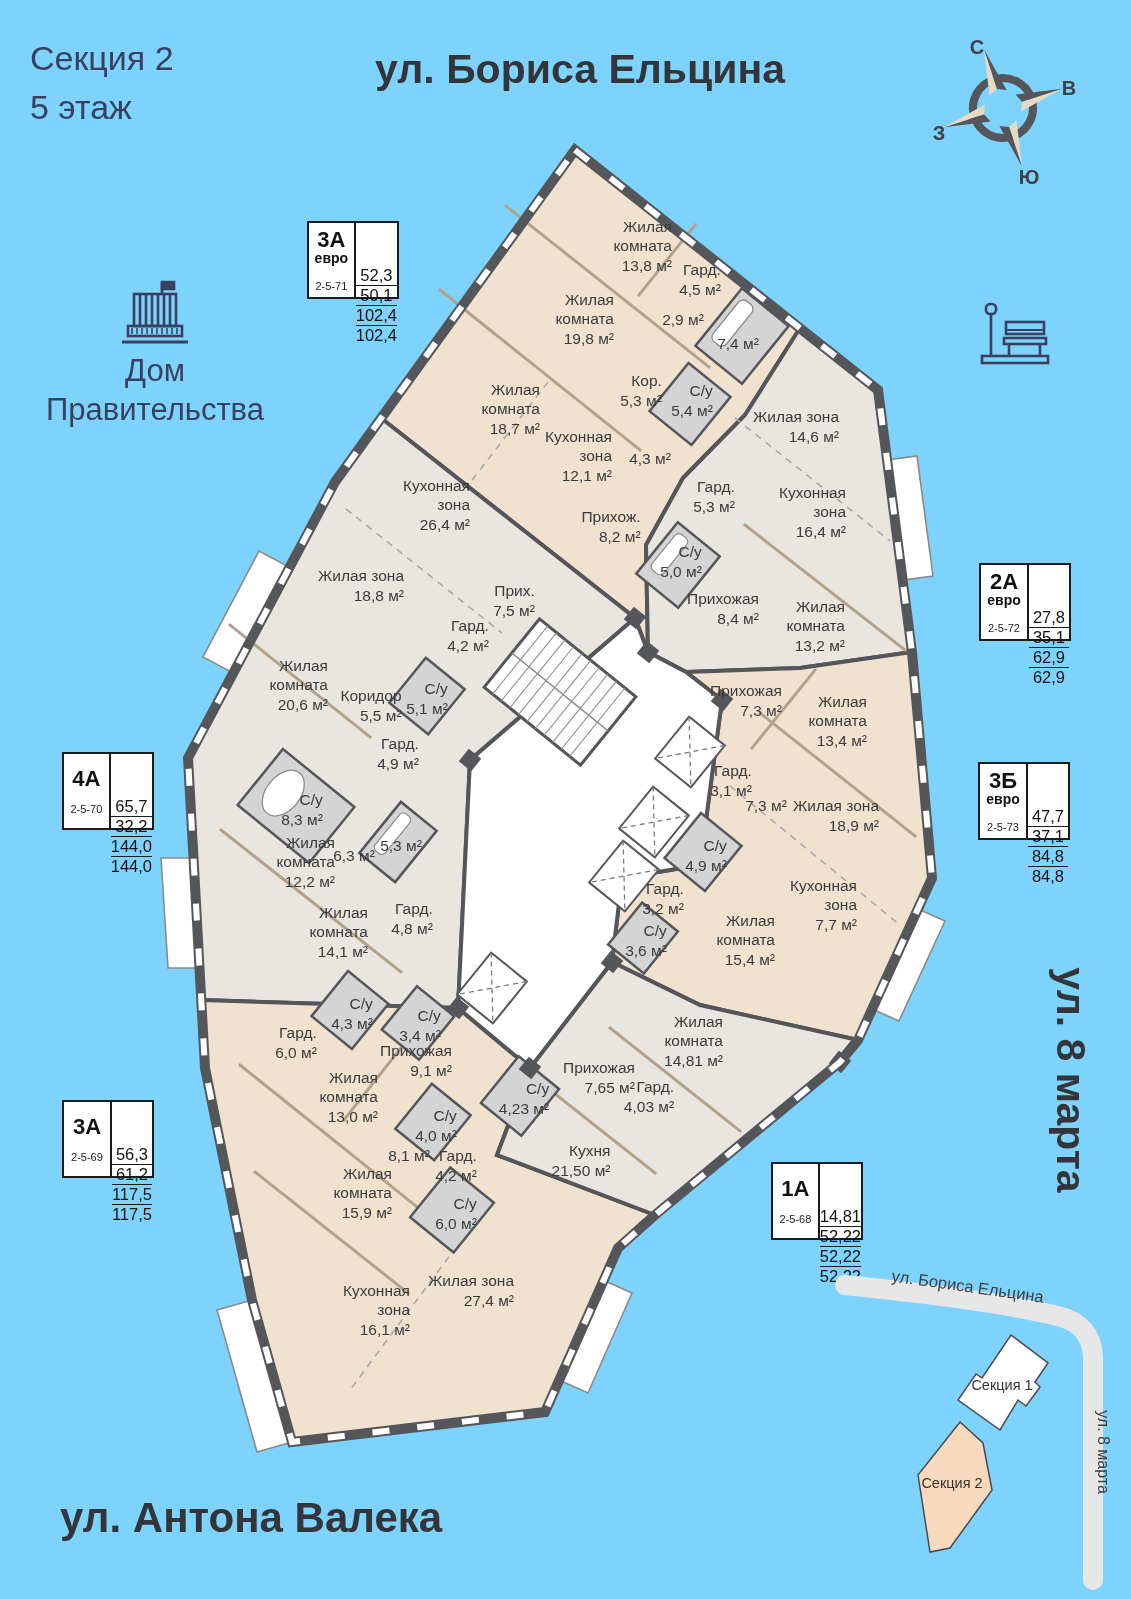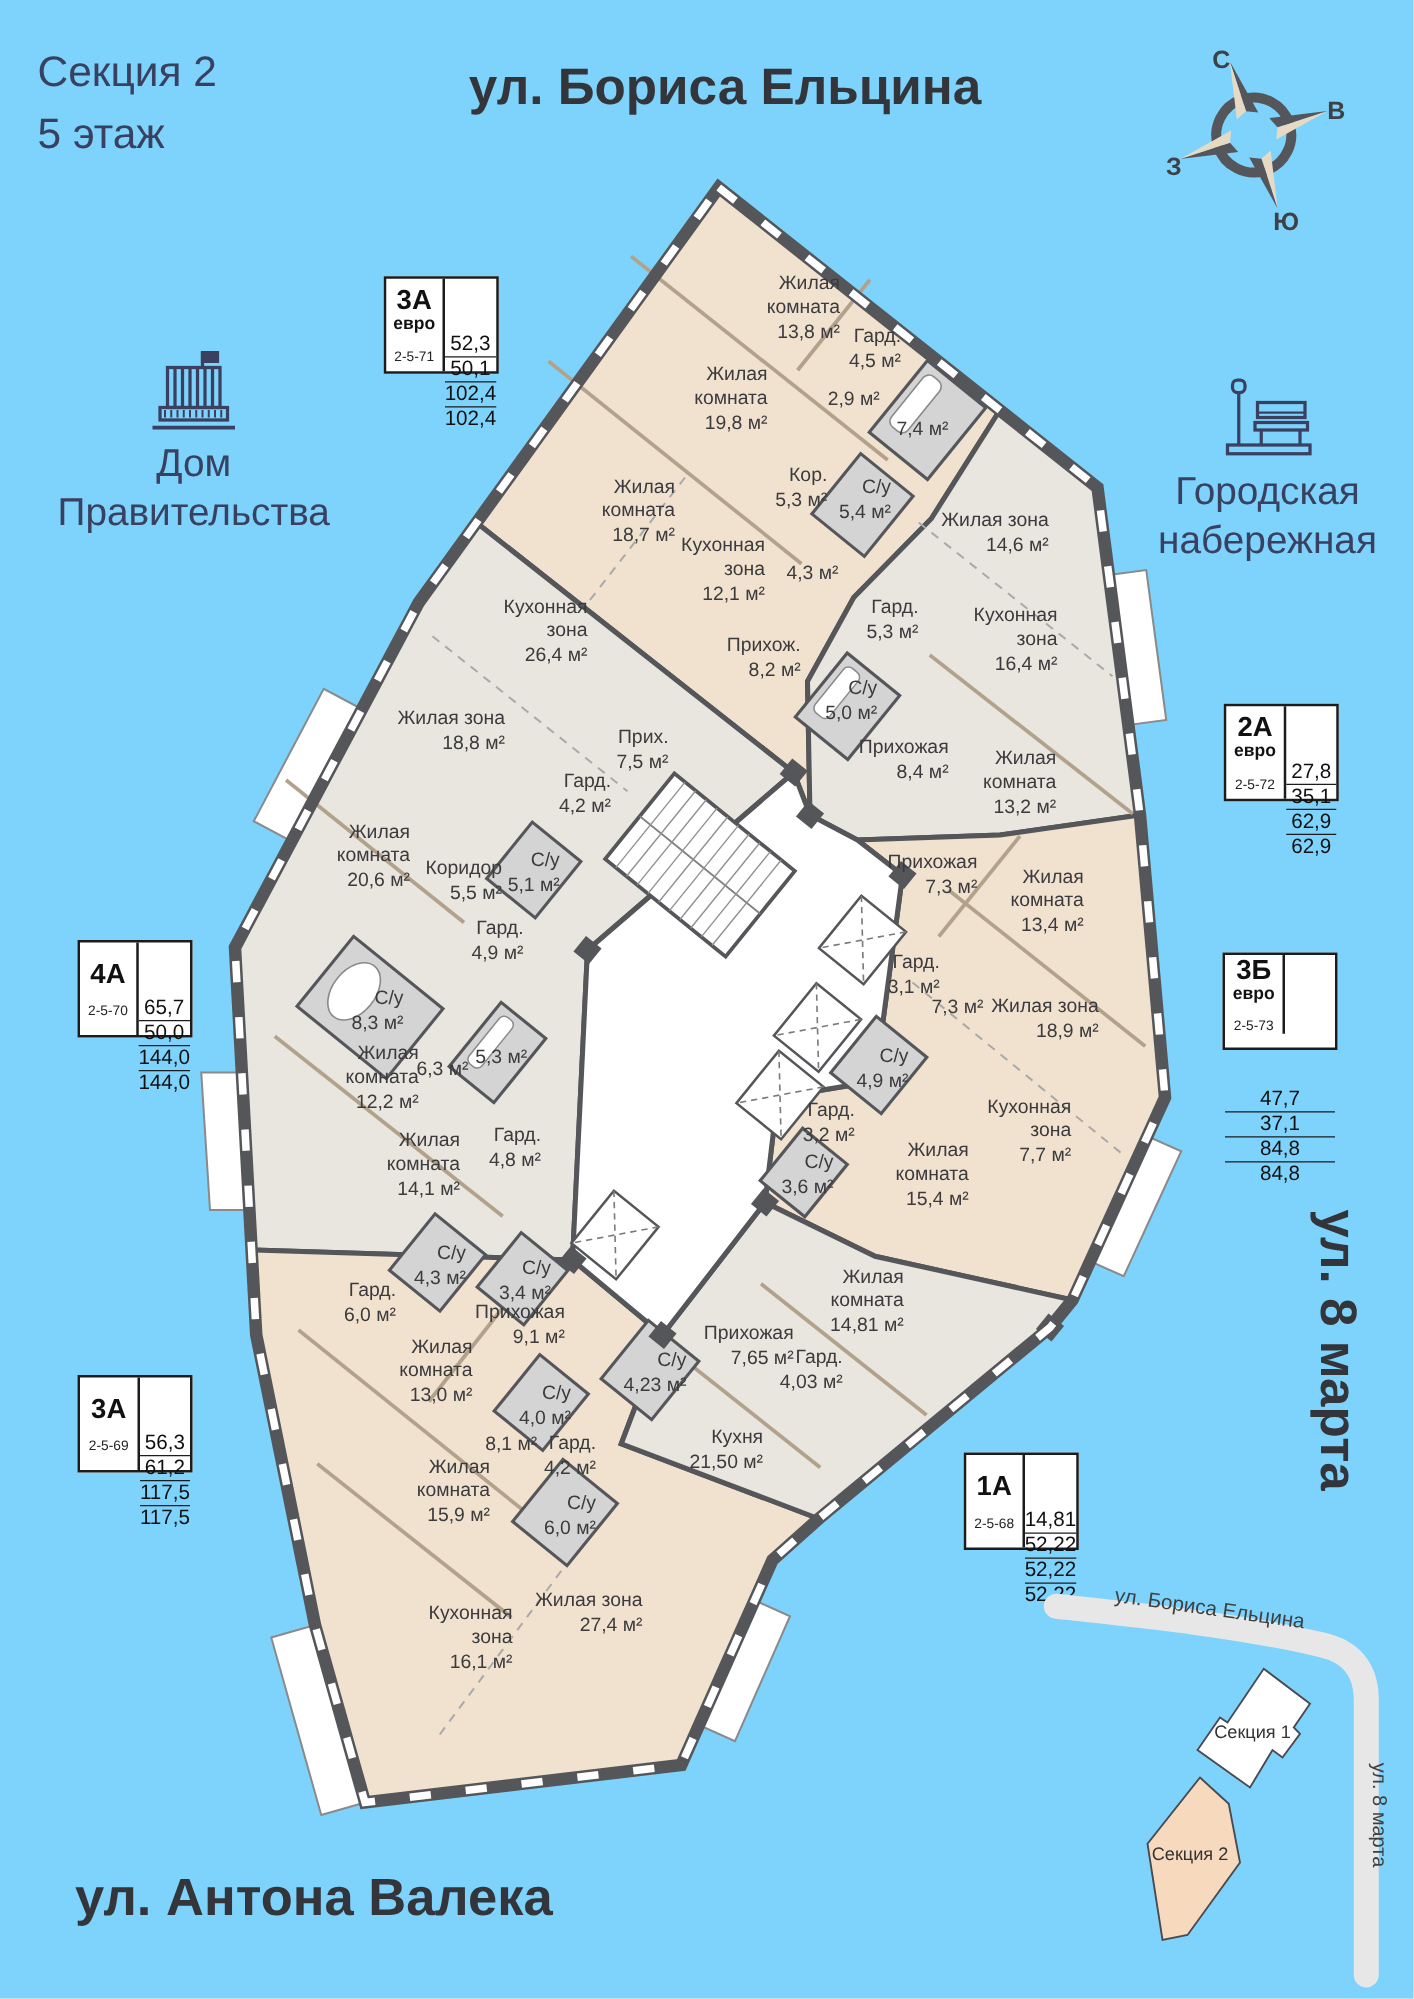--- a/index.html
+++ b/index.html
@@ -248,21 +248,20 @@
       <line x1="13" y1="14" x2="13" y2="56"></line>
       <rect x="8" y="4" width="10" height="10" rx="4"></rect>
       <rect x="28" y="22" width="38" height="12"></rect>
       <line x1="28" y1="30" x2="66" y2="30" stroke-width="1.8"></line>
       <rect x="26" y="38" width="42" height="6"></rect>
       <line x1="31" y1="44" x2="31" y2="56"></line>
         <line x1="62" y1="44" x2="62" y2="56"></line>
       <rect x="4" y="56" width="66" height="7"></rect>
     </g>
   </svg>
-  <div class="lm-text lm-emb">Городская набережная</div>
 
   <svg style="position:absolute;left:925px;top:28px;z-index:7;" width="160" height="165" viewBox="0 0 160 165">
     <g transform="translate(78,80) rotate(-18)">
       <circle r="30" fill="none" stroke="#54565c" stroke-width="8"></circle>
       <g>
         <path d="M0,-62 L9,-16 L0,-20 Z" fill="#54565c"></path>
           <path d="M0,-62 L-9,-16 L0,-20 Z" fill="#e6dac4"></path>
         <path d="M62,0 L16,9 L20,0 Z" fill="#e6dac4"></path>
           <path d="M62,0 L16,-9 L20,0 Z" fill="#54565c"></path>
         <path d="M0,62 L9,16 L0,20 Z" fill="#e6dac4"></path>
@@ -298,41 +297,41 @@
         <span class="euro">евро</span>
         <span class="code">2-5-72</span>
       </div>
     <div class="vals">
         <div>27,8</div>
         <div>35,1</div>
         <div>62,9</div>
         <div>62,9</div>
       </div>
   </div>
-  <div class="apt" style="left:978px;top:762px;flex-direction:column;">
+  <div class="apt" style="left:978px;top:762px;">
     <div class="l">
         <span class="type">3Б</span>
         <span class="euro">евро</span>
         <span class="code">2-5-73</span>
       </div>
     <div class="vals">
         <div>47,7</div>
         <div>37,1</div>
         <div>84,8</div>
         <div>84,8</div>
       </div>
   </div>
   <div class="apt" style="left:62px;top:752px;">
     <div class="l">
         <span class="type">4А</span>
         <span class="code">2-5-70</span>
       </div>
     <div class="vals">
         <div>65,7</div>
-        <div>50,0</div>
+        <div>32,2</div>
         <div>144,0</div>
         <div>144,0</div>
       </div>
   </div>
   <div class="apt" style="left:62px;top:1100px;">
     <div class="l">
         <span class="type">3А</span>
         <span class="code">2-5-69</span>
       </div>
     <div class="vals">

